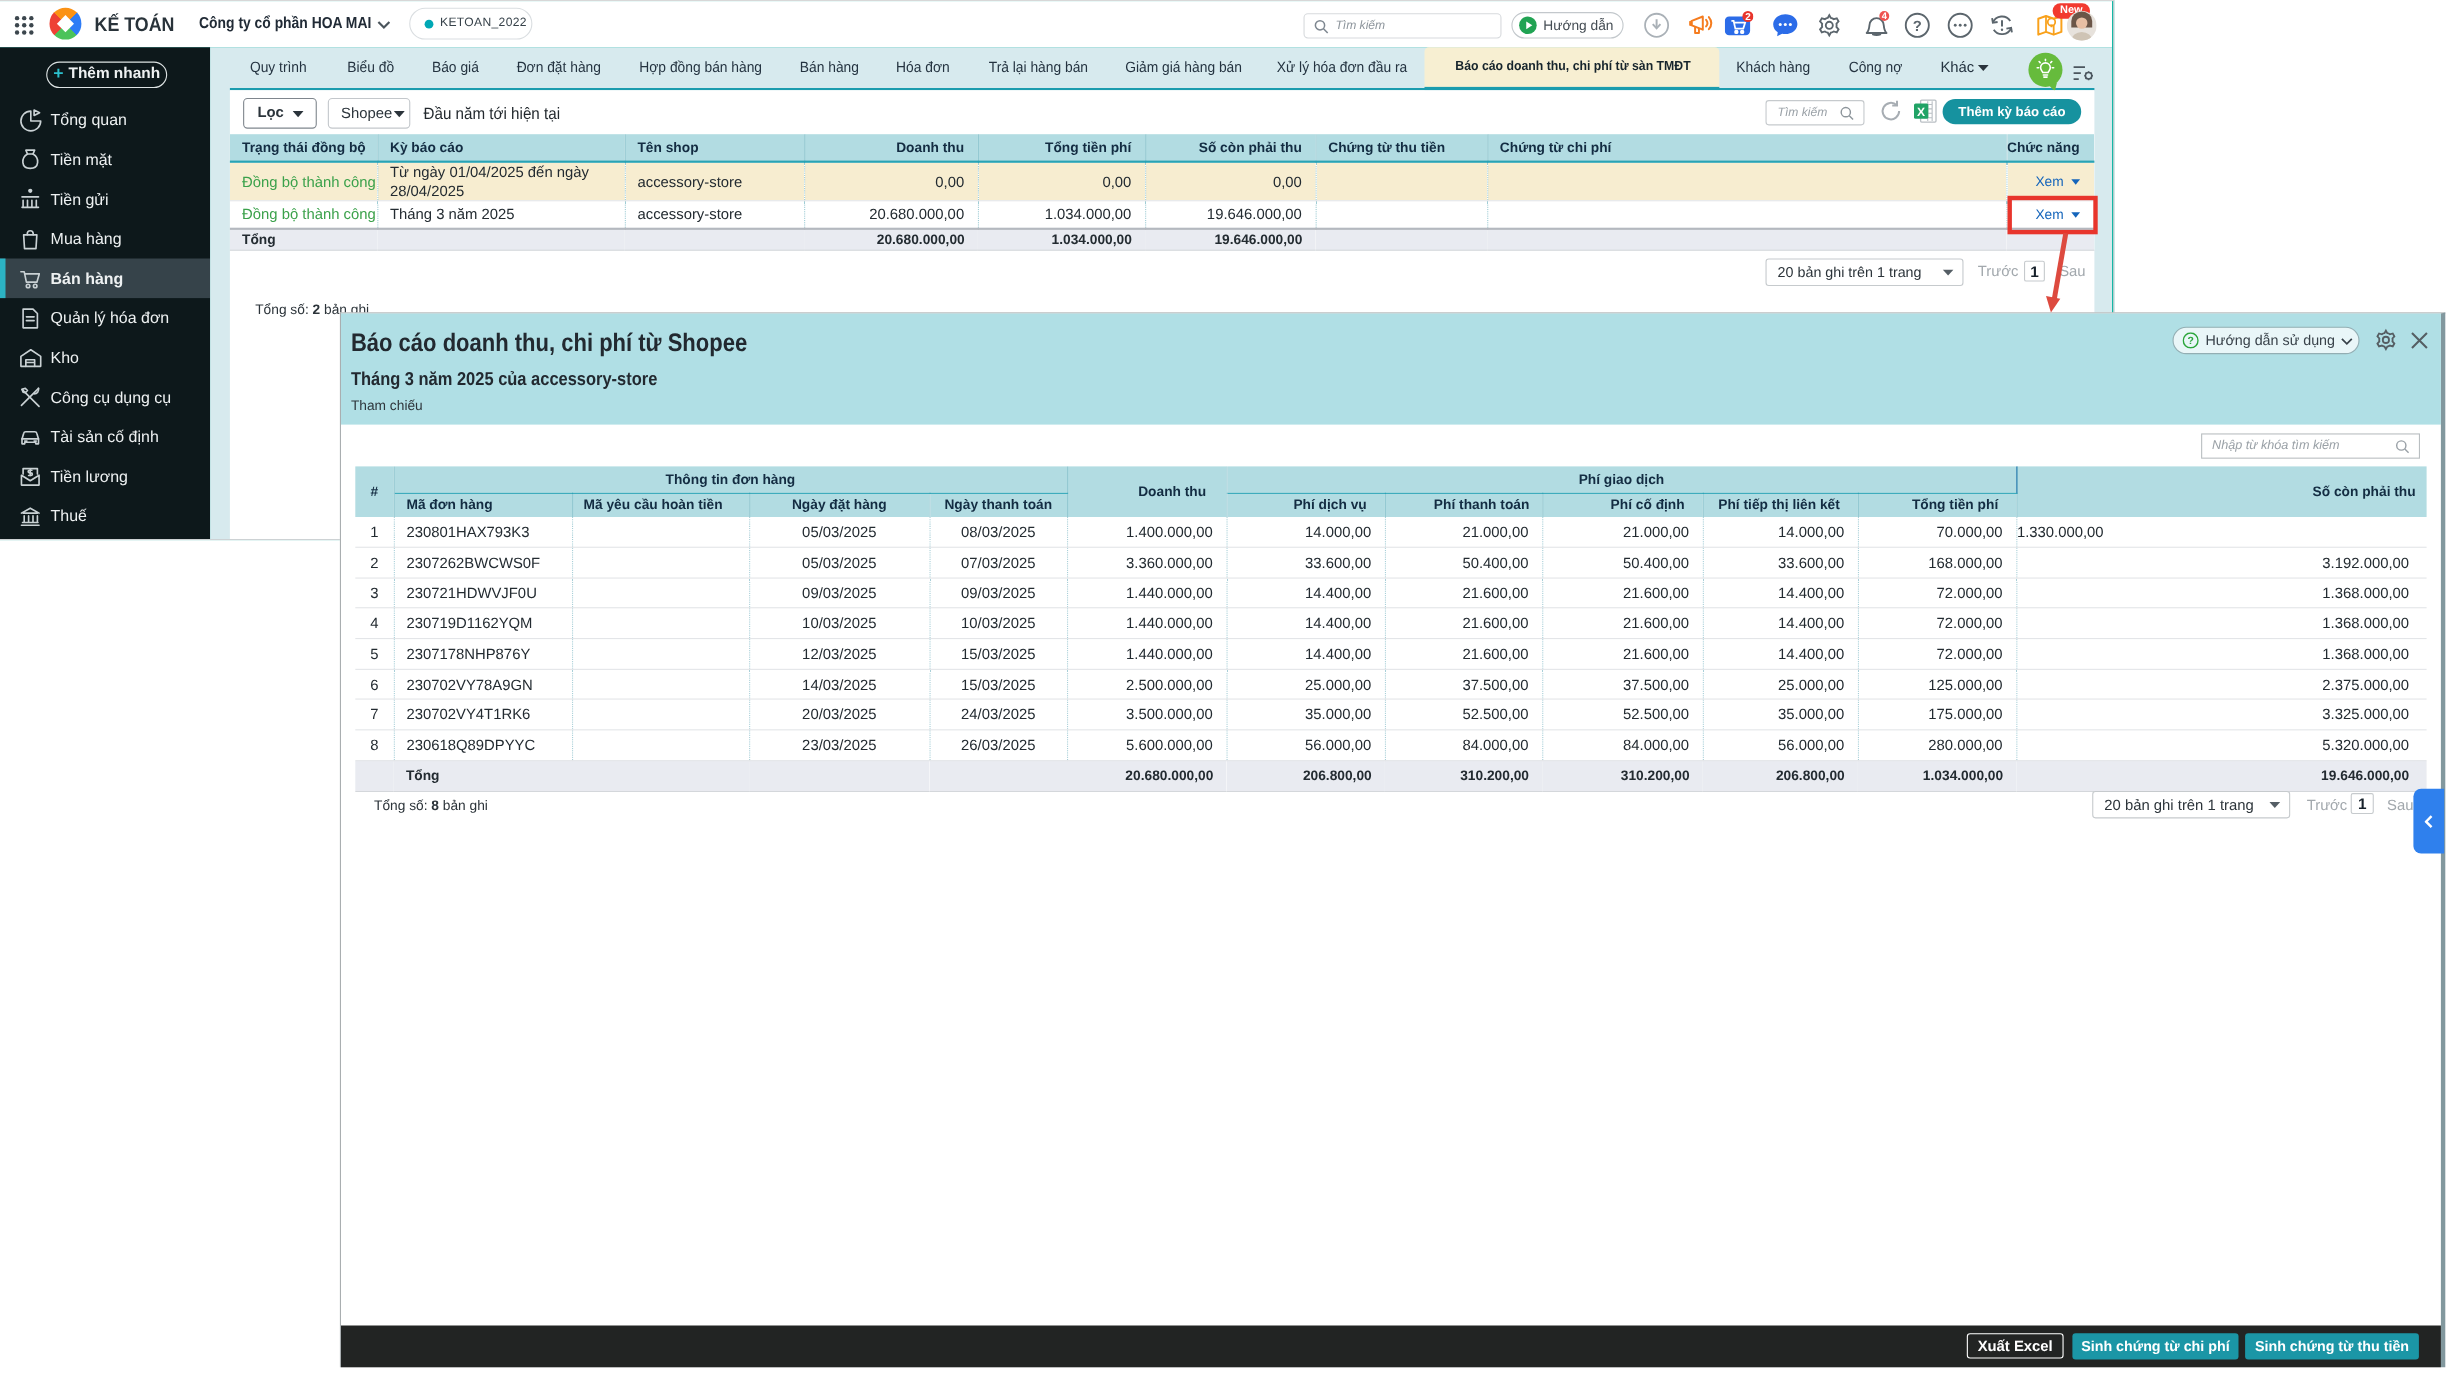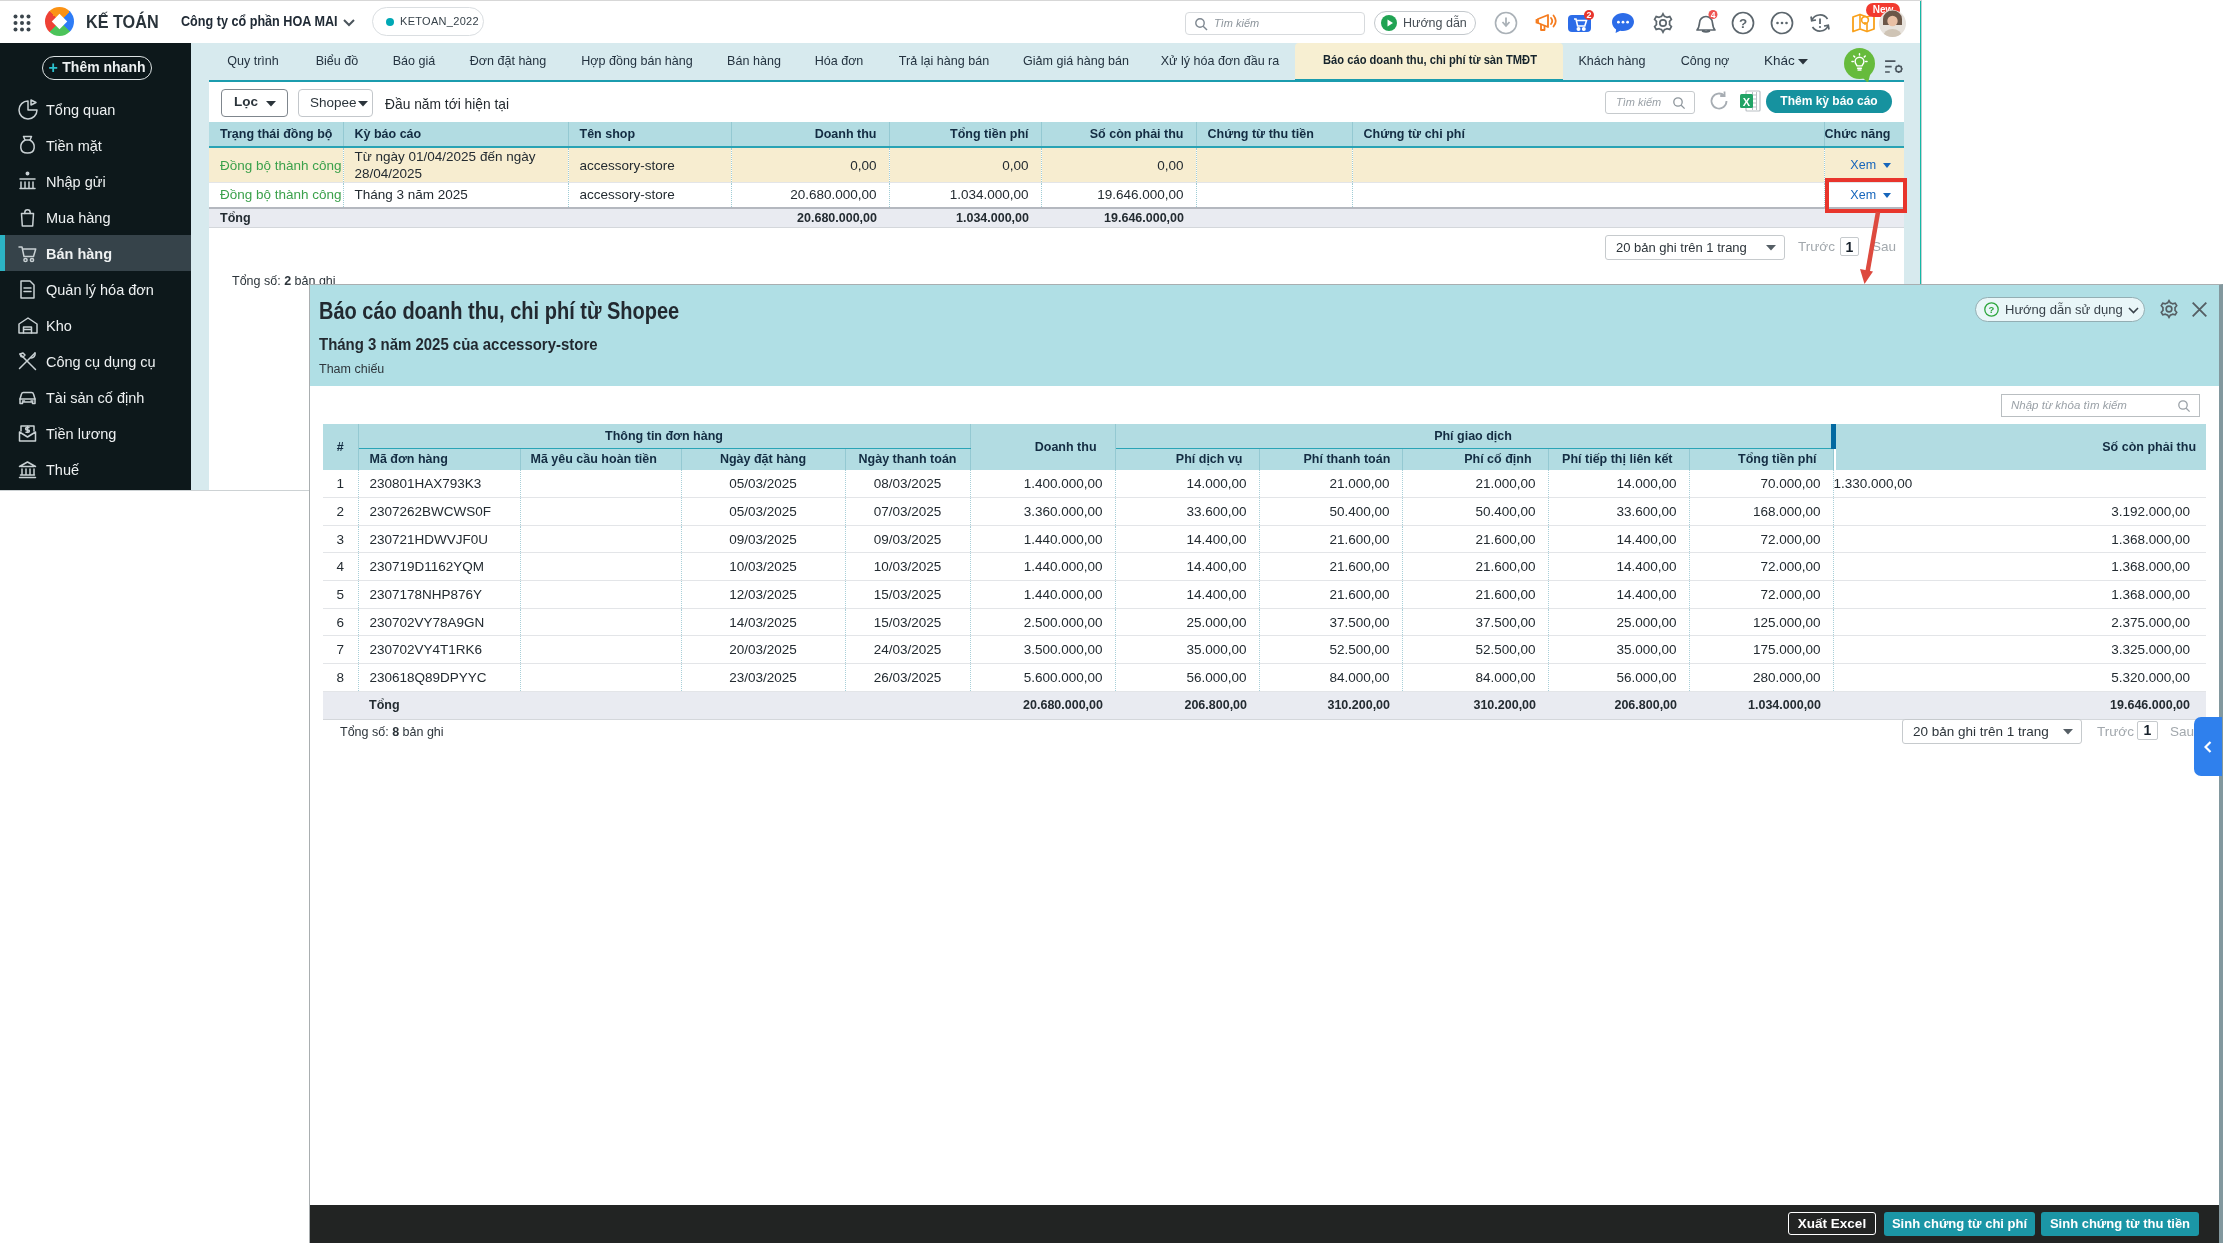--- a/index.html
+++ b/index.html
@@ -153,21 +153,21 @@
       <span style="color:#2cc0cd;font-size:16px;font-weight:bold;position:relative;top:2px;">+</span>
       <span style="font-size:14px;font-weight:bold;position:relative;top:1px;"> Thêm nhanh</span>
     </div>
 
     <div class="a" style="left:0;top:192px;width:191px;height:36px;background:#36434a;"></div>
     <div class="a" style="left:0;top:192px;width:5px;height:36px;background:#2cb3c4;"></div>
     <div id="menuicons"></div>
     <div class="a" style="left:46px;top:49px;width:140px;">
       <div style="height:36px;line-height:36px;font-size:14.5px;">Tổng quan</div>
       <div style="height:36px;line-height:36px;font-size:14.5px;">Tiền mặt</div>
-      <div style="height:36px;line-height:36px;font-size:14.5px;">Nhập gửi</div>
+      <div style="height:36px;line-height:36px;font-size:14.5px;">Tiền gửi</div>
       <div style="height:36px;line-height:36px;font-size:14.5px;">Mua hàng</div>
       <div style="height:36px;line-height:36px;font-size:14.5px;font-weight:bold;">Bán hàng</div>
       <div style="height:36px;line-height:36px;font-size:14.5px;">Quản lý hóa đơn</div>
       <div style="height:36px;line-height:36px;font-size:14.5px;">Kho</div>
       <div style="height:36px;line-height:36px;font-size:14.5px;">Công cụ dụng cụ</div>
       <div style="height:36px;line-height:36px;font-size:14.5px;">Tài sản cố định</div>
       <div style="height:36px;line-height:36px;font-size:14.5px;">Tiền lương</div>
       <div style="height:36px;line-height:36px;font-size:14.5px;">Thuế</div>
     </div>
     <svg class="a" style="left:16px;top:49px;" width="24" height="400" viewBox="0 0 24 400">
@@ -436,21 +436,21 @@
         <col style="width:146px">
         <col style="width:141px">
         <col style="width:144px">
         <col style="width:373px">
     </colgroup>
     <tbody>
         <tr style="height:24px;background:#b2dce2;font-size:12.5px;color:#132c42;">
       <th rowspan="2" style="border-right:1px solid #94c9d2;">#</th>
       <th colspan="4" style="border-bottom:1.5px solid #2aa4b6;border-right:1px solid #94c9d2;">Thông tin đơn hàng</th>
       <th rowspan="2" style="text-align:right;padding-right:18px;border-right:1px solid #94c9d2;">Doanh thu</th>
-      <th colspan="5" style="border-bottom:1.5px solid #2aa4b6;border-right:5px solid #0369a1;">Phí giao dịch</th>
+      <th colspan="5" style="border-bottom:1.5px solid #2aa4b6;border-right:1px solid #0369a1;">Phí giao dịch</th>
       <th rowspan="2" style="text-align:right;padding-right:10px;">Số còn phải thu</th>
     </tr>
     <tr style="height:22px;background:#b2dce2;font-size:12.5px;color:#132c42;">
       <th style="text-align:left;padding-left:11px;">Mã đơn hàng</th>
       <th style="text-align:left;padding-left:10px;border-left:1px solid #94c9d2;">Mã yêu cầu hoàn tiền</th>
       <th style="text-align:center;border-left:1px solid #94c9d2;">Ngày đặt hàng</th>
       <th style="text-align:center;border-left:1px solid #94c9d2;border-right:1px solid #94c9d2;">Ngày thanh toán</th>
       <th style="text-align:right;padding-right:16px;">Phí dịch vụ</th>
       <th style="text-align:right;padding-right:16px;border-left:1px solid #94c9d2;padding-left:44px;">Phí thanh toán</th>
       <th style="text-align:right;padding-right:16px;border-left:1px solid #94c9d2;">Phí cố định</th>

